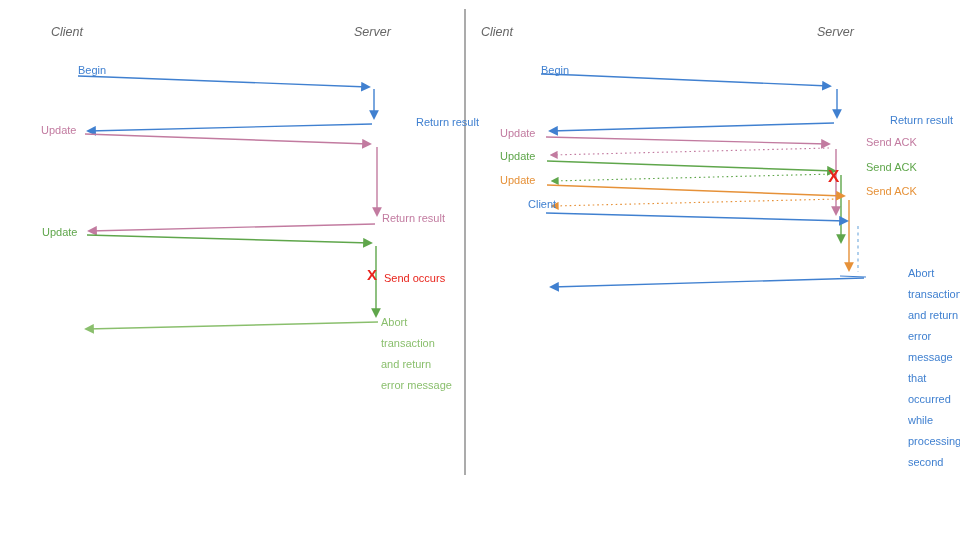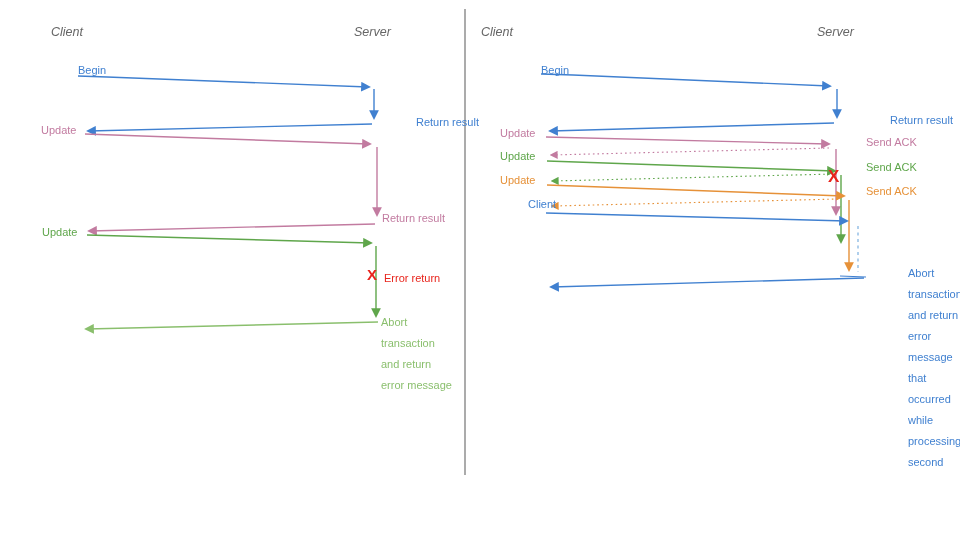--- a/index.html
+++ b/index.html
@@ -109,21 +109,21 @@
   </svg>
 
   <span class="lbl hdr p-l-client">Client</span>
   <span class="lbl hdr p-l-server">Server</span>
   <span class="lbl blue p-l-begin">Begin</span>
   <span class="lbl blue p-l-ret1">Return result</span>
   <span class="lbl pink p-l-upd1">Update</span>
   <span class="lbl pink p-l-ret2">Return result</span>
   <span class="lbl green p-l-upd2">Update</span>
   <span class="lbl red xmark p-l-x">X</span>
-  <span class="lbl red p-l-err">Error return</span>
+  <span class="lbl red p-l-err">Send occurs</span>
   <span class="lbl lgreen pre p-l-abort">Abort
 transaction
 and return
 error message</span>
 
   <span class="lbl hdr p-r-client">Client</span>
   <span class="lbl hdr p-r-server">Server</span>
   <span class="lbl blue p-r-begin">Begin</span>
   <span class="lbl blue p-r-ret">Return result</span>
   <span class="lbl pink p-r-upd1">Update</span>

